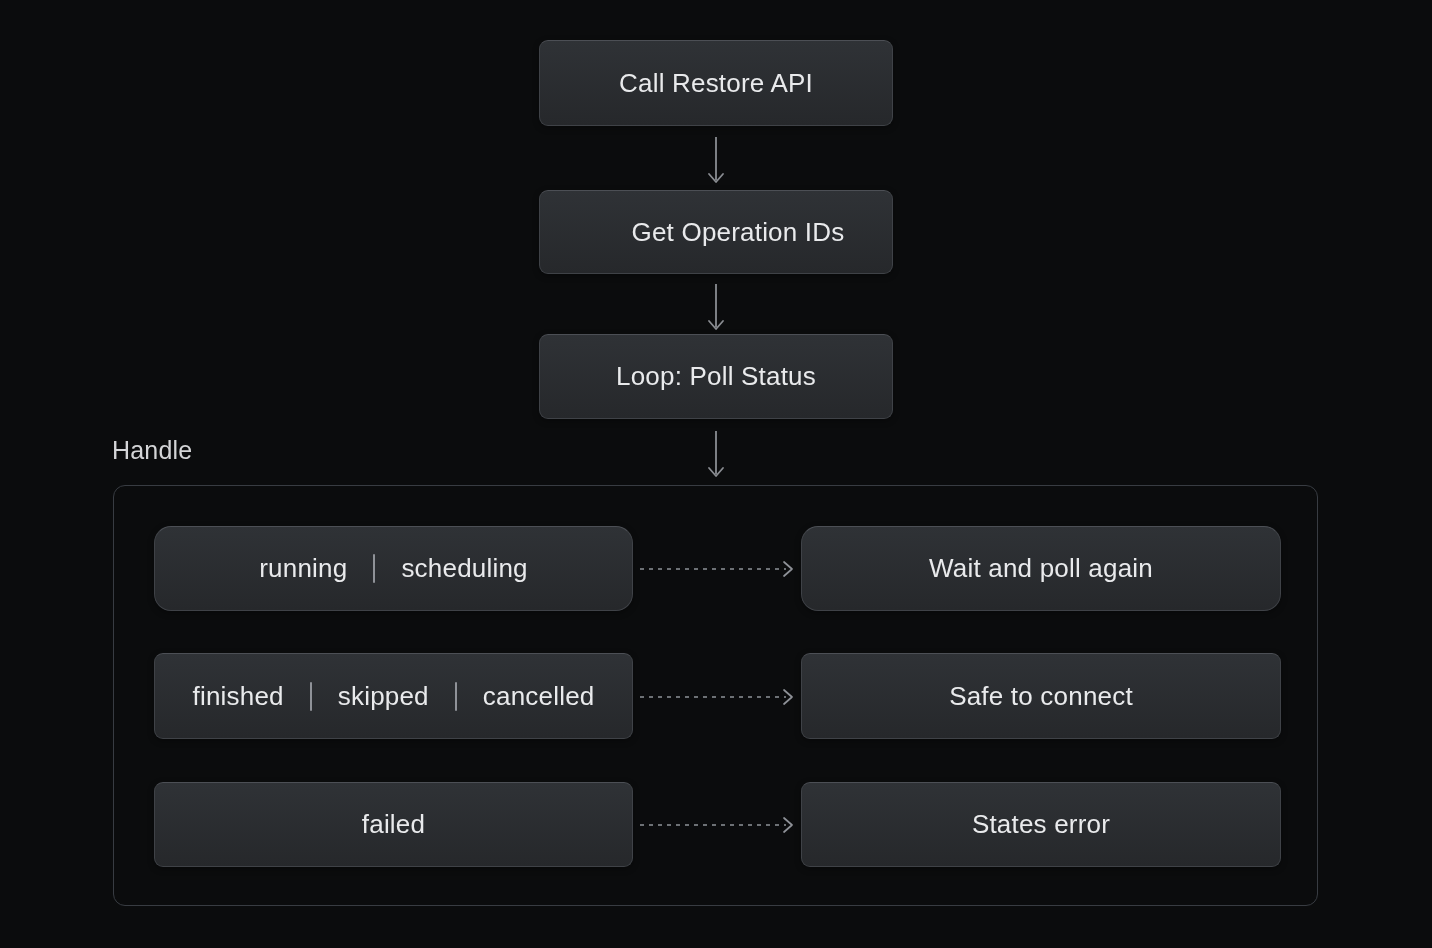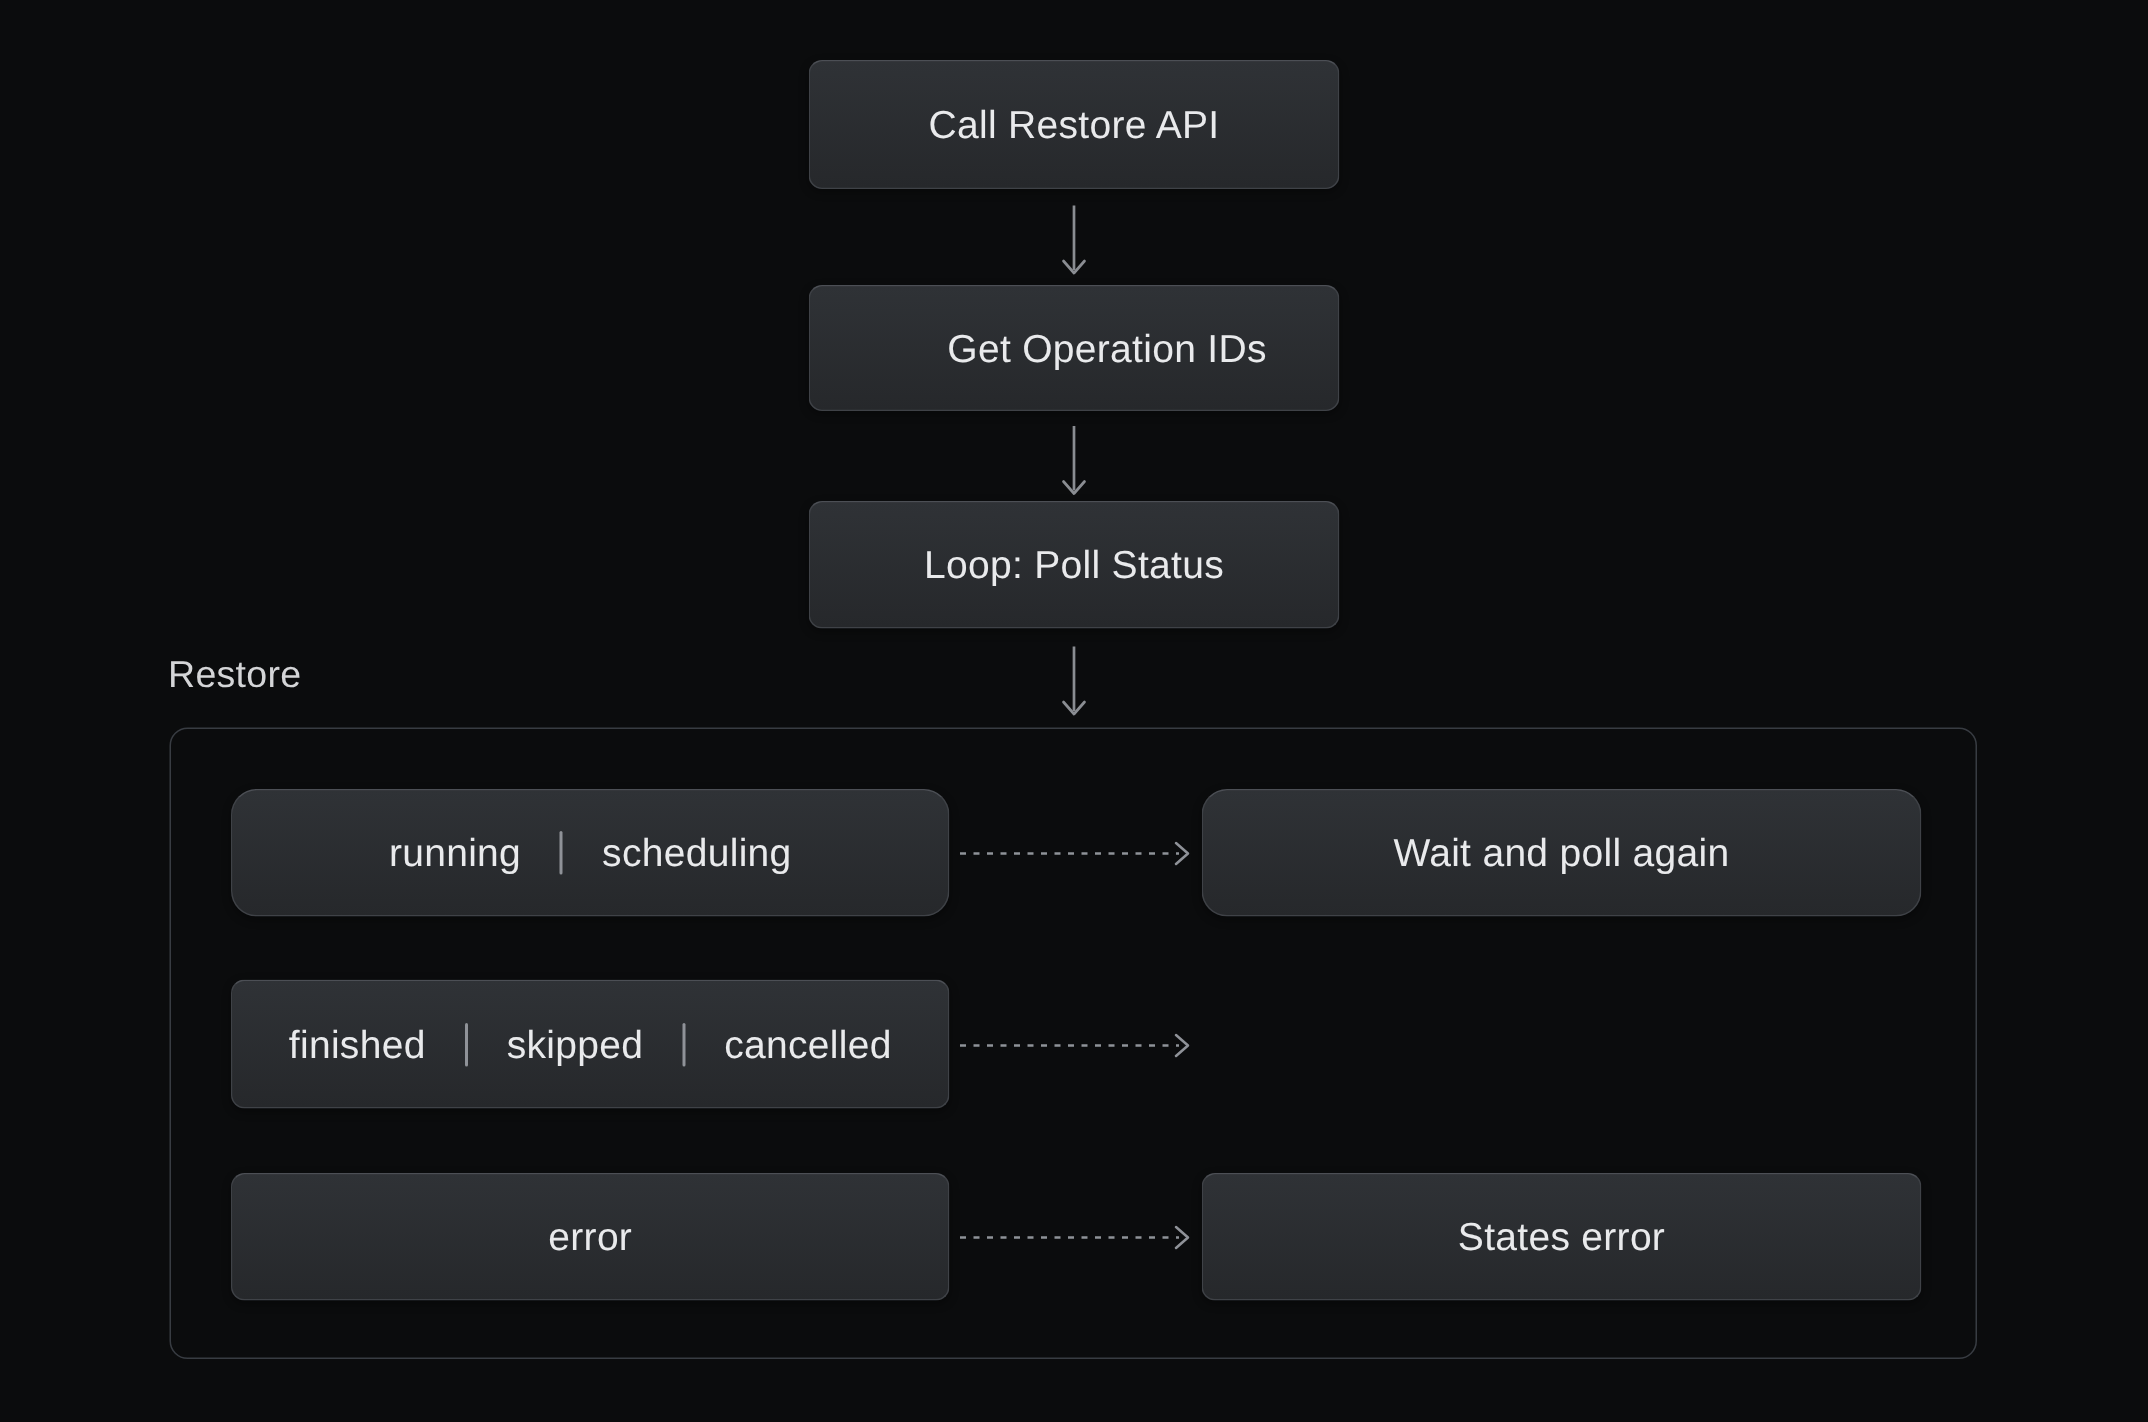--- a/index.html
+++ b/index.html
@@ -116,21 +116,21 @@
 
   <div class="node flow-node" id="flow-node-2">
     <span>Loop: Poll Status</span>
   </div>
 
   <svg class="v-arrow" id="v-arrow-2" viewBox="0 0 22 48">
     <line x1="11" y1="1" x2="11" y2="44" stroke="#8a8d92" stroke-width="1.8"></line>
     <polyline points="4,38 11,46 18,38" fill="none" stroke="#8a8d92" stroke-width="1.8" stroke-linecap="round" stroke-linejoin="round"></polyline>
   </svg>
 
-  <div id="states-title">Restore</div>
+  <div id="states-title">Handle</div>
 
   <div id="states-container">
 
     <div class="node state-node row-0">
       <span>running</span>
       <div class="pipe"></div>
       <span>scheduling</span>
     </div>
     <svg class="h-arrow h-arrow-0" viewBox="0 0 160 18">
       <line x1="2" y1="9" x2="148" y2="9" stroke="#8f9298" stroke-width="1.7" stroke-dasharray="4 5"></line>
@@ -144,23 +144,26 @@
       <span>cancelled</span>
     </div>
 
     <div class="node result-node row-0">
       <span>Wait and poll again</span>
     </div>
     <svg class="h-arrow h-arrow-1" viewBox="0 0 160 18">
       <line x1="2" y1="9" x2="148" y2="9" stroke="#8f9298" stroke-width="1.7" stroke-dasharray="4 5"></line>
       <polyline points="146,2 154,9 146,16" fill="none" stroke="#8f9298" stroke-width="1.7" stroke-linecap="round" stroke-linejoin="round"></polyline>
     </svg>
+    <div class="node result-node row-1">
+      <span>Safe to connect</span>
+    </div>
 
     <div class="node state-node row-2">
-      <span>error</span>
+      <span>failed</span>
     </div>
     <svg class="h-arrow h-arrow-2" viewBox="0 0 160 18">
       <line x1="2" y1="9" x2="148" y2="9" stroke="#8f9298" stroke-width="1.7" stroke-dasharray="4 5"></line>
       <polyline points="146,2 154,9 146,16" fill="none" stroke="#8f9298" stroke-width="1.7" stroke-linecap="round" stroke-linejoin="round"></polyline>
     </svg>
     <div class="node result-node row-2">
       <span>States error</span>
     </div>
 
   </div>

